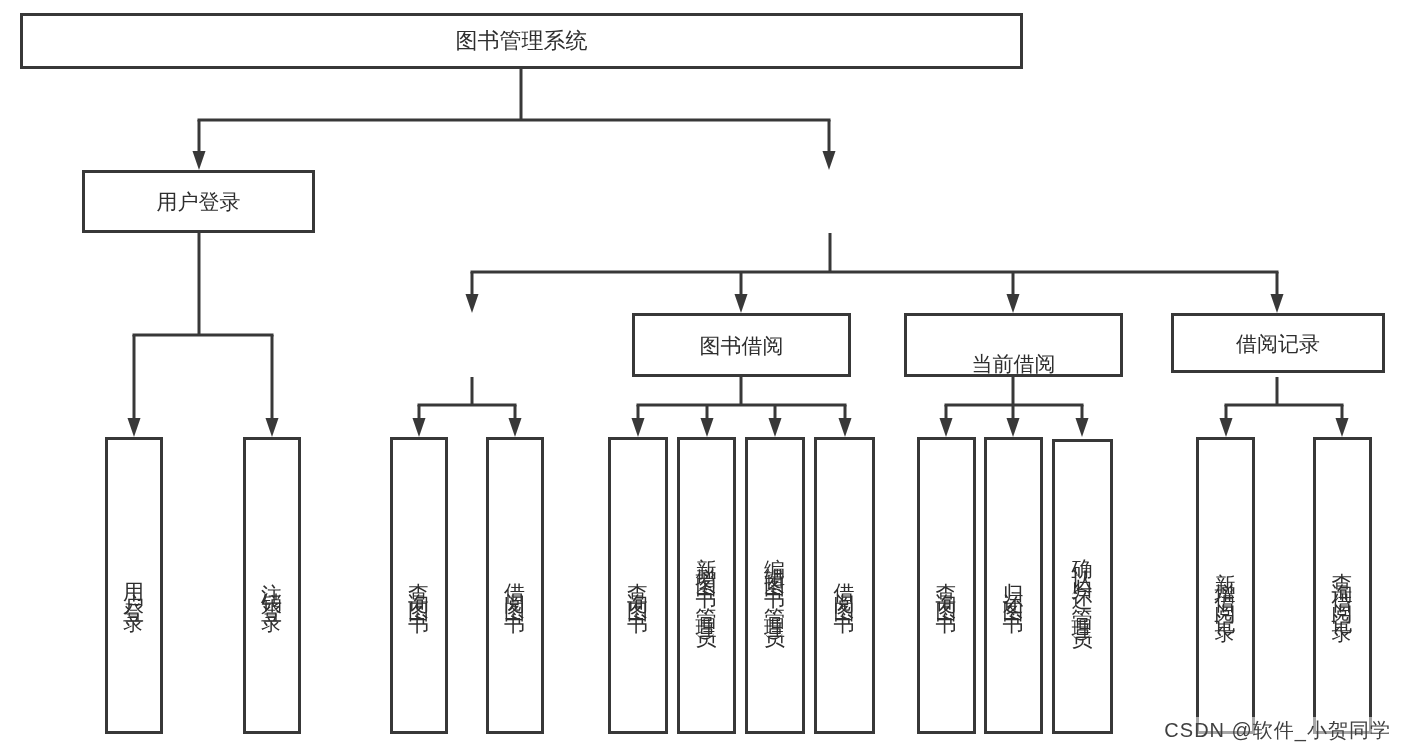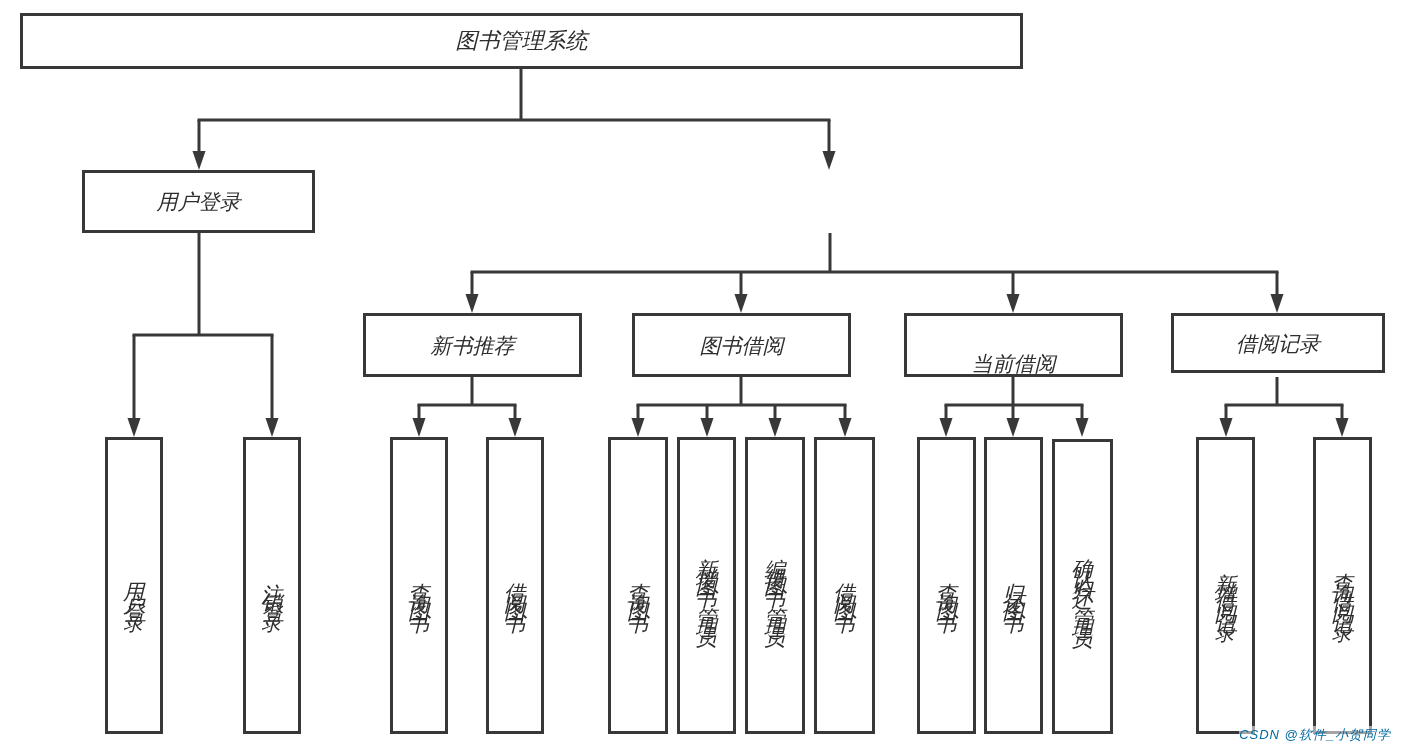--- a/index.html
+++ b/index.html
@@ -2,21 +2,20 @@
 <html><head>
 <meta charset="utf-8">
 <style>
   html,body{margin:0;padding:0;background:#ffffff;}
   .canvas{
     position:relative;
     width:1405px;height:747px;
     background:#ffffff;
     font-family:"Liberation Sans", sans-serif;
     overflow:hidden;
-    font-style:italic;
   }
   .connectors{position:absolute;left:0;top:0;z-index:0;}
   .node{
     position:absolute;
     box-sizing:border-box;
     background:#ffffff;
     border:3px solid #383838;
     display:flex;align-items:center;justify-content:center;
     color:#2e2e2e;
     font-size:21px;
@@ -28,22 +27,22 @@
   .leaf{
     writing-mode:vertical-rl;
     text-orientation:mixed;
     letter-spacing:10px;
     font-size:21px;
     line-height:1;
   }
   .watermark{
     position:absolute;
     right:14px;bottom:3px;
-    font-size:13px;
-    color:#0369a1;
+    font-size:20px;
+    color:#404040;
     background:rgba(255,255,255,0.55);
     z-index:3;
     letter-spacing:1px;
     white-space:nowrap;
   }
 </style>
 </head>
 <body>
 
 <div class="canvas">
@@ -115,23 +114,20 @@
   </svg>
 
   <div class="node root" style="left:20px;top:13px;width:1003px;height:56px;">
     <span>图书管理系统</span>
   </div>
 
   <div class="node" style="left:82px;top:170px;width:233px;height:63px;">
     <span>用户登录</span>
   </div>
 
-  <div class="node" style="left:363px;top:313px;width:219px;height:64px;">
-    <span>新书推荐</span>
-  </div>
   <div class="node" style="left:632px;top:313px;width:219px;height:64px;">
     <span>图书借阅</span>
   </div>
   <div class="node" style="left:904px;top:313px;width:219px;height:64px;align-items:flex-end;">
     <span>当前借阅</span>
   </div>
   <div class="node" style="left:1171px;top:313px;width:214px;height:60px;">
     <span>借阅记录</span>
   </div>
 

